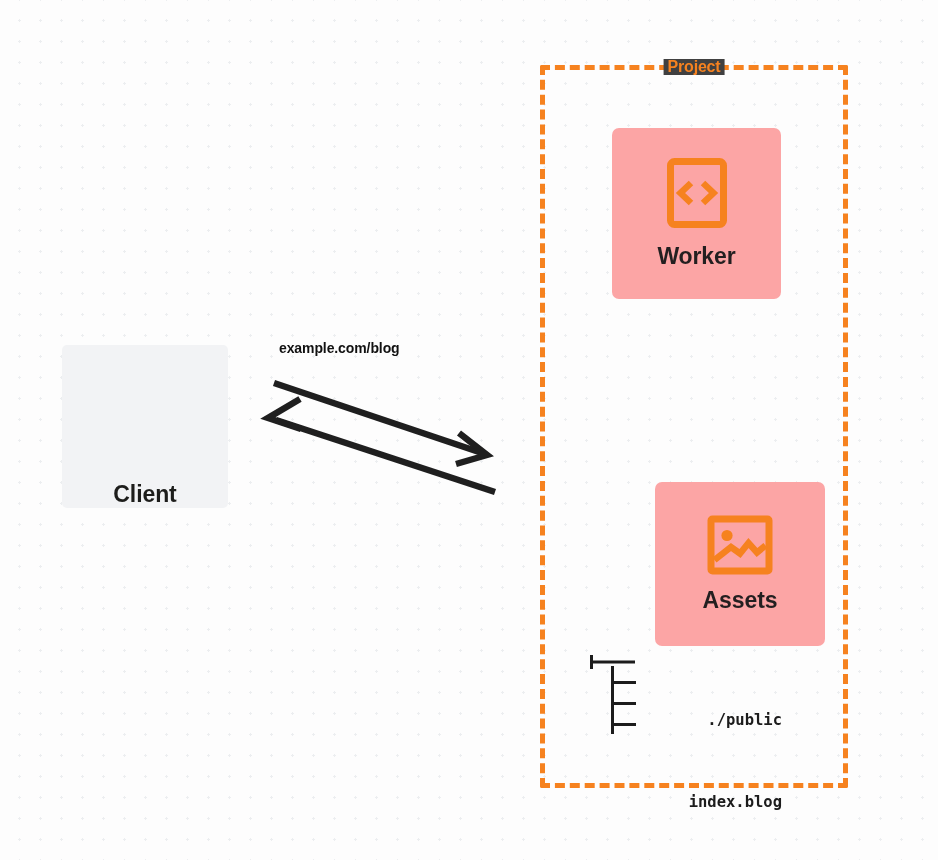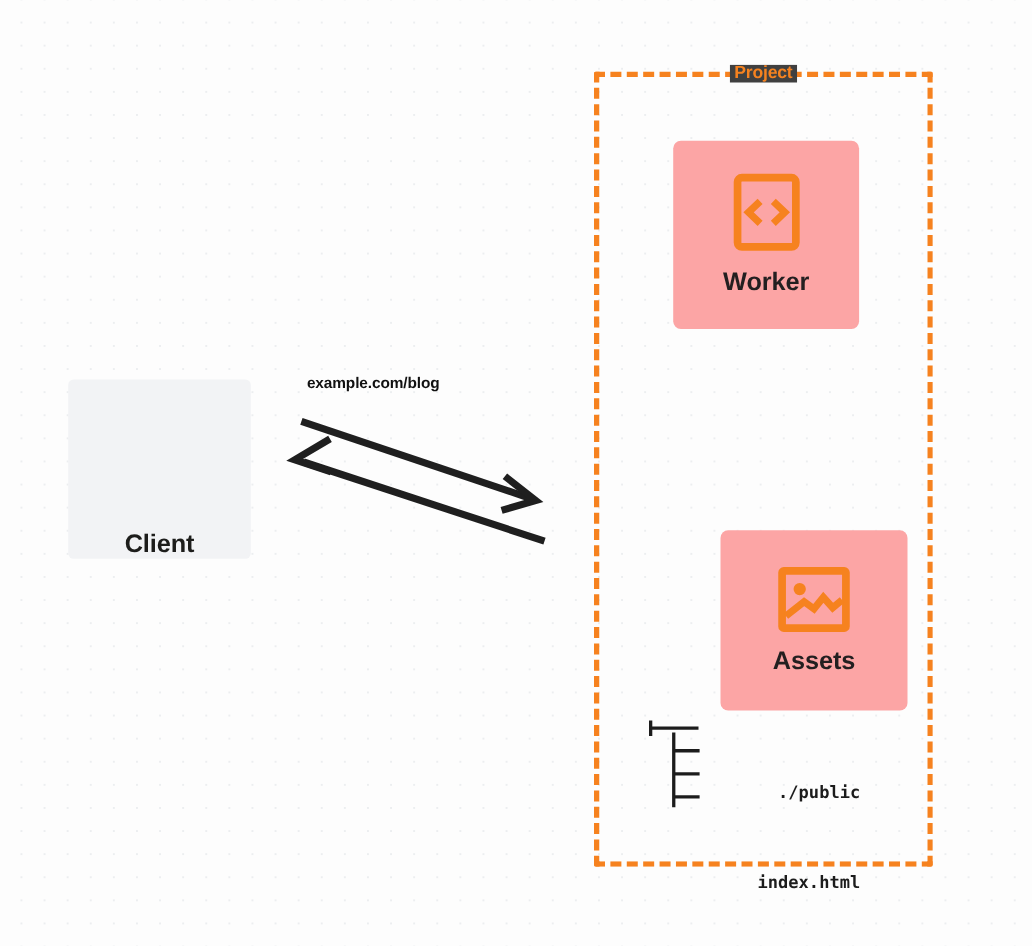--- a/index.html
+++ b/index.html
@@ -208,17 +208,17 @@
 
     <line x1="23.5" y1="14" x2="23.5" y2="82" stroke="#1c1c1c" stroke-width="3"></line>
 
     <line x1="24" y1="30.5" x2="47" y2="30.5" stroke="#1c1c1c" stroke-width="3"></line>
     <line x1="24" y1="51.5" x2="47" y2="51.5" stroke="#1c1c1c" stroke-width="3"></line>
     <line x1="24" y1="72.5" x2="47" y2="72.5" stroke="#1c1c1c" stroke-width="3"></line>
   </svg>
 
   <div class="file-tree">
     <span class="tree-row">./public</span>
-    <span class="tree-row">index.html</span>
+    <span class="tree-row">index.blog</span>
     
   </div>
 
 </div>
 
 </body></html>

